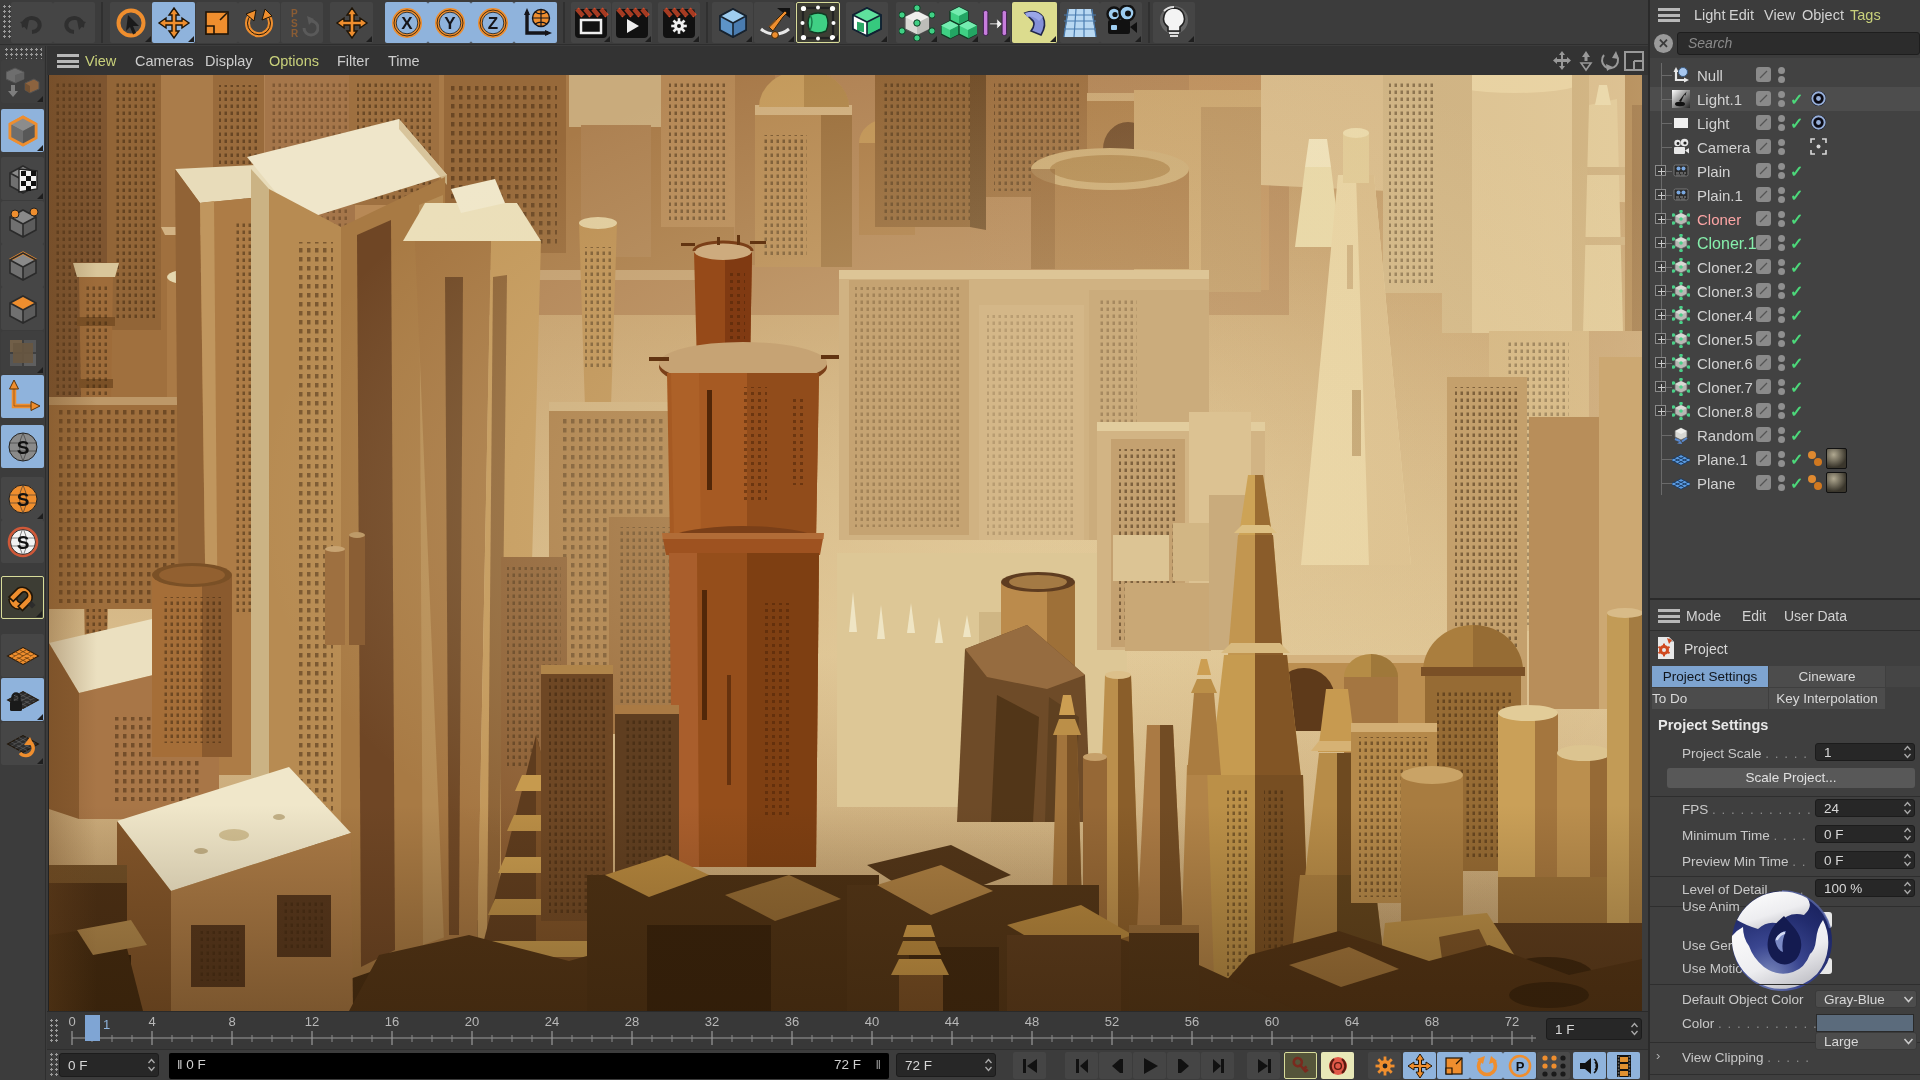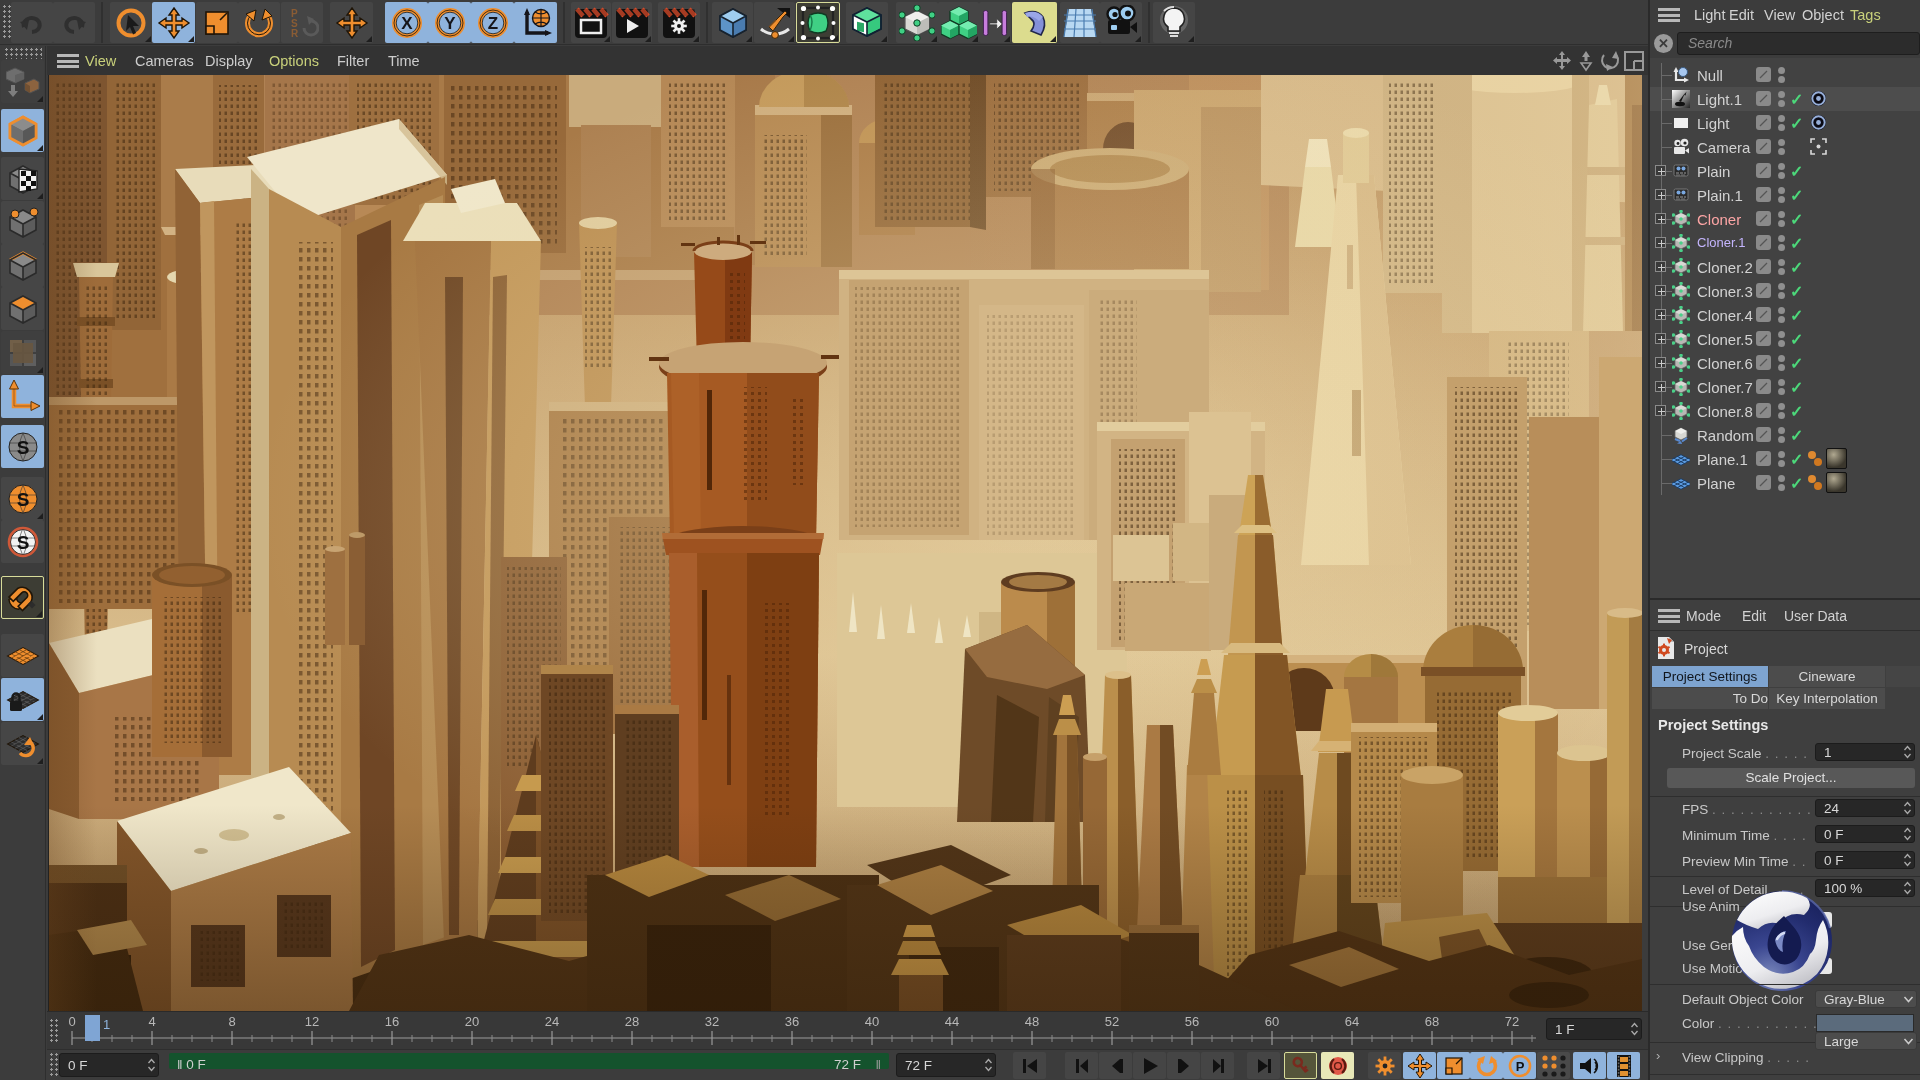--- a/index.html
+++ b/index.html
@@ -925,21 +925,21 @@
           <path d="M1.5 11 L4.5 14.5 L7.5 11" fill="none" stroke="#aaa" stroke-width="1.3"></path>
         </svg></div>
   </div>
 
   <div style="position:absolute;left:47px;top:1049px;width:1601px;height:31px;background:#3c3c3c;border-top:1px solid #2e2e2e">
     <div class="grip" style="left:2px;top:2px;height:26px"></div>
       <div class="field" style="left:12px;top:3px;width:100px;height:24px">0 F<svg width="9" height="24" viewBox="0 0 9 18" style="flex:none">
           <path d="M1.5 7 L4.5 3.5 L7.5 7" fill="none" stroke="#aaa" stroke-width="1.3"></path>
           <path d="M1.5 11 L4.5 14.5 L7.5 11" fill="none" stroke="#aaa" stroke-width="1.3"></path>
         </svg></div>
-      <div style="position:absolute;left:122px;top:3px;width:720px;height:16px;background:#14532d;border-radius:2px;">
+      <div style="position:absolute;left:122px;top:3px;width:720px;height:26px;background:#000000;border-radius:2px;">
         <span style="position:absolute;left:8px;top:4px;color:#cfcfcf;font-size:13.5px">‖ 0 F</span>
         <span style="position:absolute;right:28px;top:4px;color:#cfcfcf;font-size:13.5px">72 F</span>
         <span style="position:absolute;right:8px;top:4px;color:#9a9a9a;font-size:13.5px">‖</span>
       </div>
       <div class="field" style="left:849px;top:3px;width:100px;height:24px">72 F<svg width="9" height="24" viewBox="0 0 9 18" style="flex:none">
           <path d="M1.5 7 L4.5 3.5 L7.5 7" fill="none" stroke="#aaa" stroke-width="1.3"></path>
           <path d="M1.5 11 L4.5 14.5 L7.5 11" fill="none" stroke="#aaa" stroke-width="1.3"></path>
         </svg></div>
       <div style="position:absolute;left:966px;top:2px;width:33px;height:27px;background:#454545;border-radius:2px;display:flex;align-items:center;justify-content:center">
         <svg width="20" height="20" viewBox="0 0 20 20">
@@ -1248,21 +1248,21 @@
             <path d="M9 3 L15 6 L15 12 L9 15 L3 12 L3 6 Z" fill="#b8b8b4" stroke="#666" stroke-width="0.8"></path>
             <path d="M9 3 L15 6 L9 9 L3 6 Z" fill="#d8d8d4"></path>
             <circle cx="9" cy="1.5" r="1.8" fill="#4ad088"></circle>
             <circle cx="16.5" cy="5" r="1.8" fill="#4ad088"></circle>
             <circle cx="16.5" cy="13" r="1.8" fill="#4ad088"></circle>
             <circle cx="9" cy="16.5" r="1.8" fill="#4ad088"></circle>
             <circle cx="1.5" cy="13" r="1.8" fill="#4ad088"></circle>
             <circle cx="1.5" cy="5" r="1.8" fill="#4ad088"></circle>
             <circle cx="9" cy="9" r="1.8" fill="#4ad088"></circle>
           </svg></div>
-        <div style="position:absolute;left:47px;top:177px;font-size:13px;color:#c4b5fd">Cloner.1</div>
+        <div style="position:absolute;left:47px;top:177px;font-size:16px;color:#86efac">Cloner.1</div>
         <div style="position:absolute;left:106px;top:177px;width:15px;height:15px;background:#8a8a8a;border-radius:3px"><svg width="15" height="15">
             <path d="M4 11 L11 4" stroke="#555" stroke-width="1.3"></path>
           </svg></div>
         <div style="position:absolute;left:128px;top:177px;width:7px;height:7px;border-radius:50%;background:#8f8f8f"></div>
         <div style="position:absolute;left:128px;top:186px;width:7px;height:7px;border-radius:50%;background:#8f8f8f"></div>
         <div style="position:absolute;left:140px;top:176px;color:#4cd87a;font-size:16px;font-weight:bold">✓</div>
         <div style="position:absolute;left:11px;top:197px;width:1px;height:24px;background:#6a6a6a"></div>
         <div style="position:absolute;left:11px;top:209px;width:11px;height:1px;background:#6a6a6a"></div>
         <div style="position:absolute;left:5px;top:203px;width:11px;height:11px;background:#3a3a3a;border:1px solid #8a8a8a">
           <div style="position:absolute;left:2px;top:4.5px;width:7px;height:1px;background:#ccc"></div>
@@ -1498,21 +1498,21 @@
             <rect x="7" y="7.6" width="2" height="2.6" fill="#d04a20" transform="rotate(60 8 14)"></rect>
             <rect x="7" y="7.6" width="2" height="2.6" fill="#d04a20" transform="rotate(120 8 14)"></rect>
             <rect x="7" y="7.6" width="2" height="2.6" fill="#d04a20" transform="rotate(180 8 14)"></rect>
             <rect x="7" y="7.6" width="2" height="2.6" fill="#d04a20" transform="rotate(240 8 14)"></rect>
             <rect x="7" y="7.6" width="2" height="2.6" fill="#d04a20" transform="rotate(300 8 14)"></rect>
           </svg></div>
         <span style="position:absolute;left:34px;top:41px;font-size:14px;color:#d8d8d8">Project</span>
         <div style="position:absolute;left:2px;top:66px;width:116px;height:21px;background:#7ea4d0;color:#10151c;font-size:13.5px;text-align:center;line-height:21px">Project Settings</div>
         <div style="position:absolute;left:119px;top:66px;width:116px;height:21px;background:#4c4c4c;color:#d8d8d8;font-size:13.5px;text-align:center;line-height:21px">Cineware</div>
         <div style="position:absolute;left:236px;top:66px;width:36px;height:21px;background:#454545"></div>
-        <div style="position:absolute;left:2px;top:88px;width:116px;height:21px;background:#4c4c4c;color:#d8d8d8;font-size:13.5px;text-align:right;line-height:21px">To Do</div>
+        <div style="position:absolute;left:2px;top:88px;width:116px;height:21px;background:#4c4c4c;color:#d8d8d8;font-size:13.5px;text-align:left;line-height:21px">To Do</div>
         <div style="position:absolute;left:119px;top:88px;width:116px;height:21px;background:#4c4c4c;color:#d8d8d8;font-size:13.5px;text-align:center;line-height:21px">Key Interpolation</div>
         <span style="position:absolute;left:8px;top:117px;font-size:14.5px;font-weight:bold;color:#e8e8e8">Project Settings</span>
         <span class="lab" style="left:32px;top:146px">Project Scale <span class="dots">. . . . .</span></span>
         <div class="field" style="left:165px;top:143px;width:100px">1<svg width="9" height="18" viewBox="0 0 9 18" style="flex:none">
             <path d="M1.5 7 L4.5 3.5 L7.5 7" fill="none" stroke="#aaa" stroke-width="1.3"></path>
             <path d="M1.5 11 L4.5 14.5 L7.5 11" fill="none" stroke="#aaa" stroke-width="1.3"></path>
           </svg></div>
         <div class="pbtn" style="left:17px;top:168px;width:248px">Scale Project...</div>
         <div class="hsep" style="top:196px"></div>
         <span class="lab" style="left:32px;top:202px">FPS <span class="dots">. . . . . . . . . . . . .</span></span>

